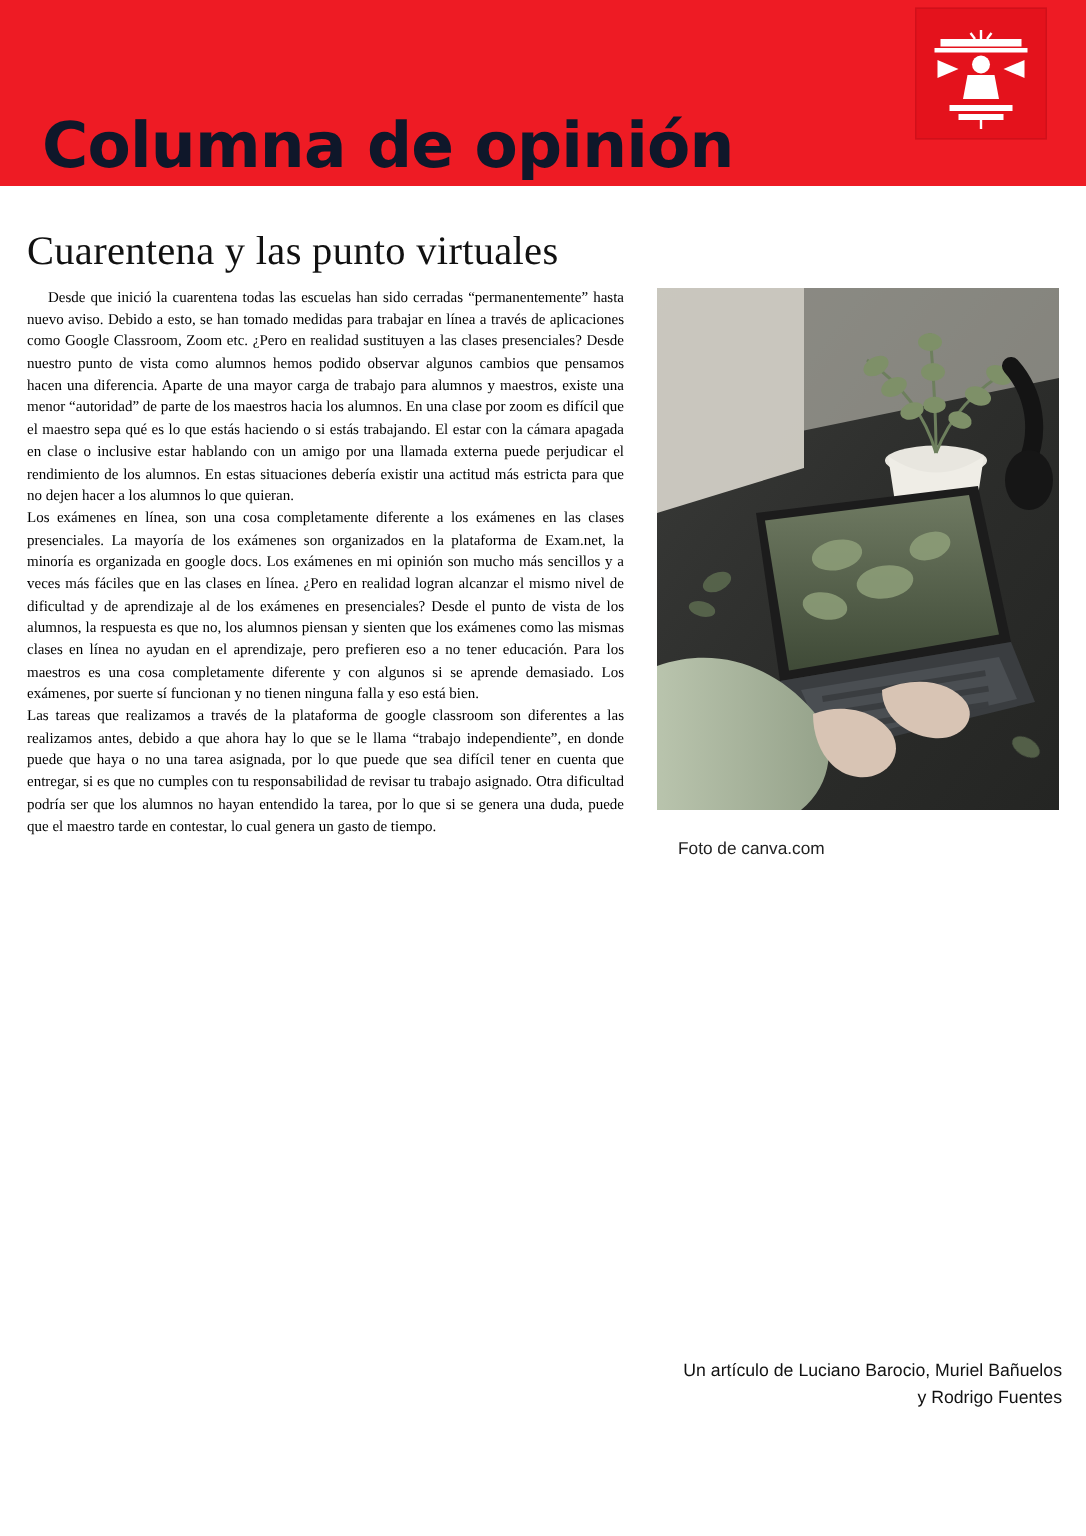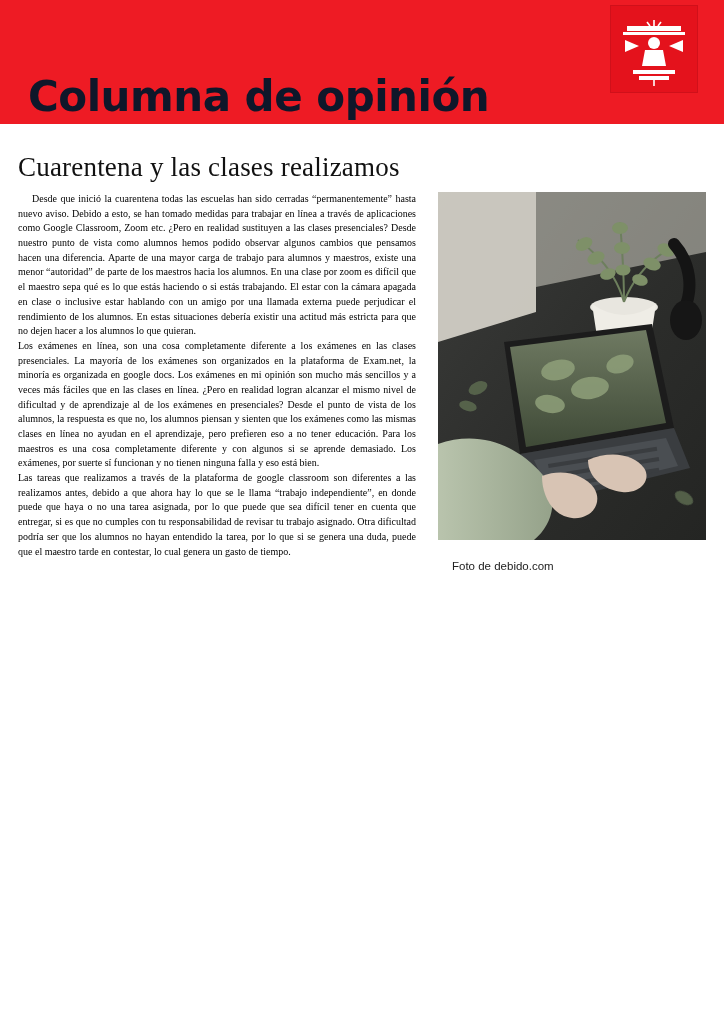--- a/index.html
+++ b/index.html
@@ -163,21 +163,21 @@
         <g stroke="#ffffff" stroke-width="1.6" fill="none">
           <path d="M43 14 v6"></path>
           <path d="M36 16 l3 4"></path>
           <path d="M50 16 l-3 4"></path>
           <path d="M43 74 v6"></path>
         </g>
       </svg>
     </div>
   </div>
 
-  <div class="article-title">Cuarentena y las clases realizamos</div>
+  <div class="article-title">Cuarentena y las punto virtuales</div>
 
   <div class="col-text">
     <p class="indented">Desde que inició la cuarentena todas las escuelas han sido cerradas “permanentemente” hasta nuevo aviso. Debido a esto, se han tomado medidas para trabajar en línea a través de aplicaciones como Google Classroom, Zoom etc. ¿Pero en realidad sustituyen a  las clases presenciales? Desde nuestro punto de vista como alumnos hemos podido observar algunos cambios que pensamos hacen una diferencia. Aparte de una mayor carga de trabajo para alumnos y maestros,  existe una menor “autoridad” de parte de los maestros hacia los alumnos. En una clase por zoom es difícil que el maestro sepa qué es lo que estás haciendo o si estás trabajando. El estar con la cámara apagada en clase o inclusive estar hablando con un amigo por una llamada externa puede perjudicar el rendimiento de los alumnos. En estas situaciones  debería existir una actitud más estricta para que no dejen hacer a los alumnos lo que quieran.</p>
     <p>Los exámenes en línea, son una cosa completamente diferente a los exámenes en las clases presenciales. La mayoría de los exámenes son organizados en la plataforma de Exam.net, la minoría es organizada en google docs. Los exámenes en mi opinión son mucho más sencillos y a veces más fáciles que en las clases en línea. ¿Pero en realidad logran alcanzar el mismo nivel de dificultad y de aprendizaje al de los exámenes en presenciales? Desde el punto de vista de los alumnos, la respuesta es que no, los alumnos piensan y sienten que los exámenes como las mismas clases en línea no ayudan en el aprendizaje, pero prefieren eso a no tener educación. Para los maestros es una cosa completamente diferente y con algunos si se aprende demasiado. Los exámenes, por suerte sí funcionan y no tienen ninguna falla y eso está bien.</p>
     <p>Las tareas que realizamos a través de la plataforma de google classroom son diferentes a las realizamos antes, debido a que ahora hay lo que se le llama “trabajo independiente”, en donde puede que haya o no una tarea asignada, por lo que puede que sea difícil tener en cuenta que entregar, si es que no cumples con tu responsabilidad de revisar tu trabajo asignado. Otra dificultad podría ser que los alumnos no hayan entendido la tarea, por lo que si se genera una duda, puede que el maestro tarde en  contestar, lo cual genera un gasto de tiempo.</p>
   </div>
 
   <div class="photo">
     <svg width="268" height="348" viewBox="0 0 268 348" xmlns="http://www.w3.org/2000/svg" aria-hidden="true">
       <defs>
@@ -253,17 +253,21 @@
       <ellipse cx="248" cy="128" rx="16" ry="20" fill="#161616"></ellipse>
 
       <g fill="#5f6e52" opacity="0.8">
         <ellipse cx="40" cy="196" rx="10" ry="6" transform="rotate(-25 40 196)"></ellipse>
         <ellipse cx="30" cy="214" rx="9" ry="5" transform="rotate(15 30 214)"></ellipse>
         <ellipse cx="246" cy="306" rx="10" ry="6" transform="rotate(30 246 306)"></ellipse>
       </g>
     </svg>
   </div>
 
-  <div class="photo-caption">Foto de debido.com</div>
-
+  <div class="photo-caption">Foto de canva.com</div>
+
+  <div class="byline">
+    <div>Un artículo de Luciano Barocio, Muriel Bañuelos</div>
+    <div>y Rodrigo Fuentes</div>
+  </div>
 
   <div class="footer-rule"></div>
 </div>
 
 </body></html>

